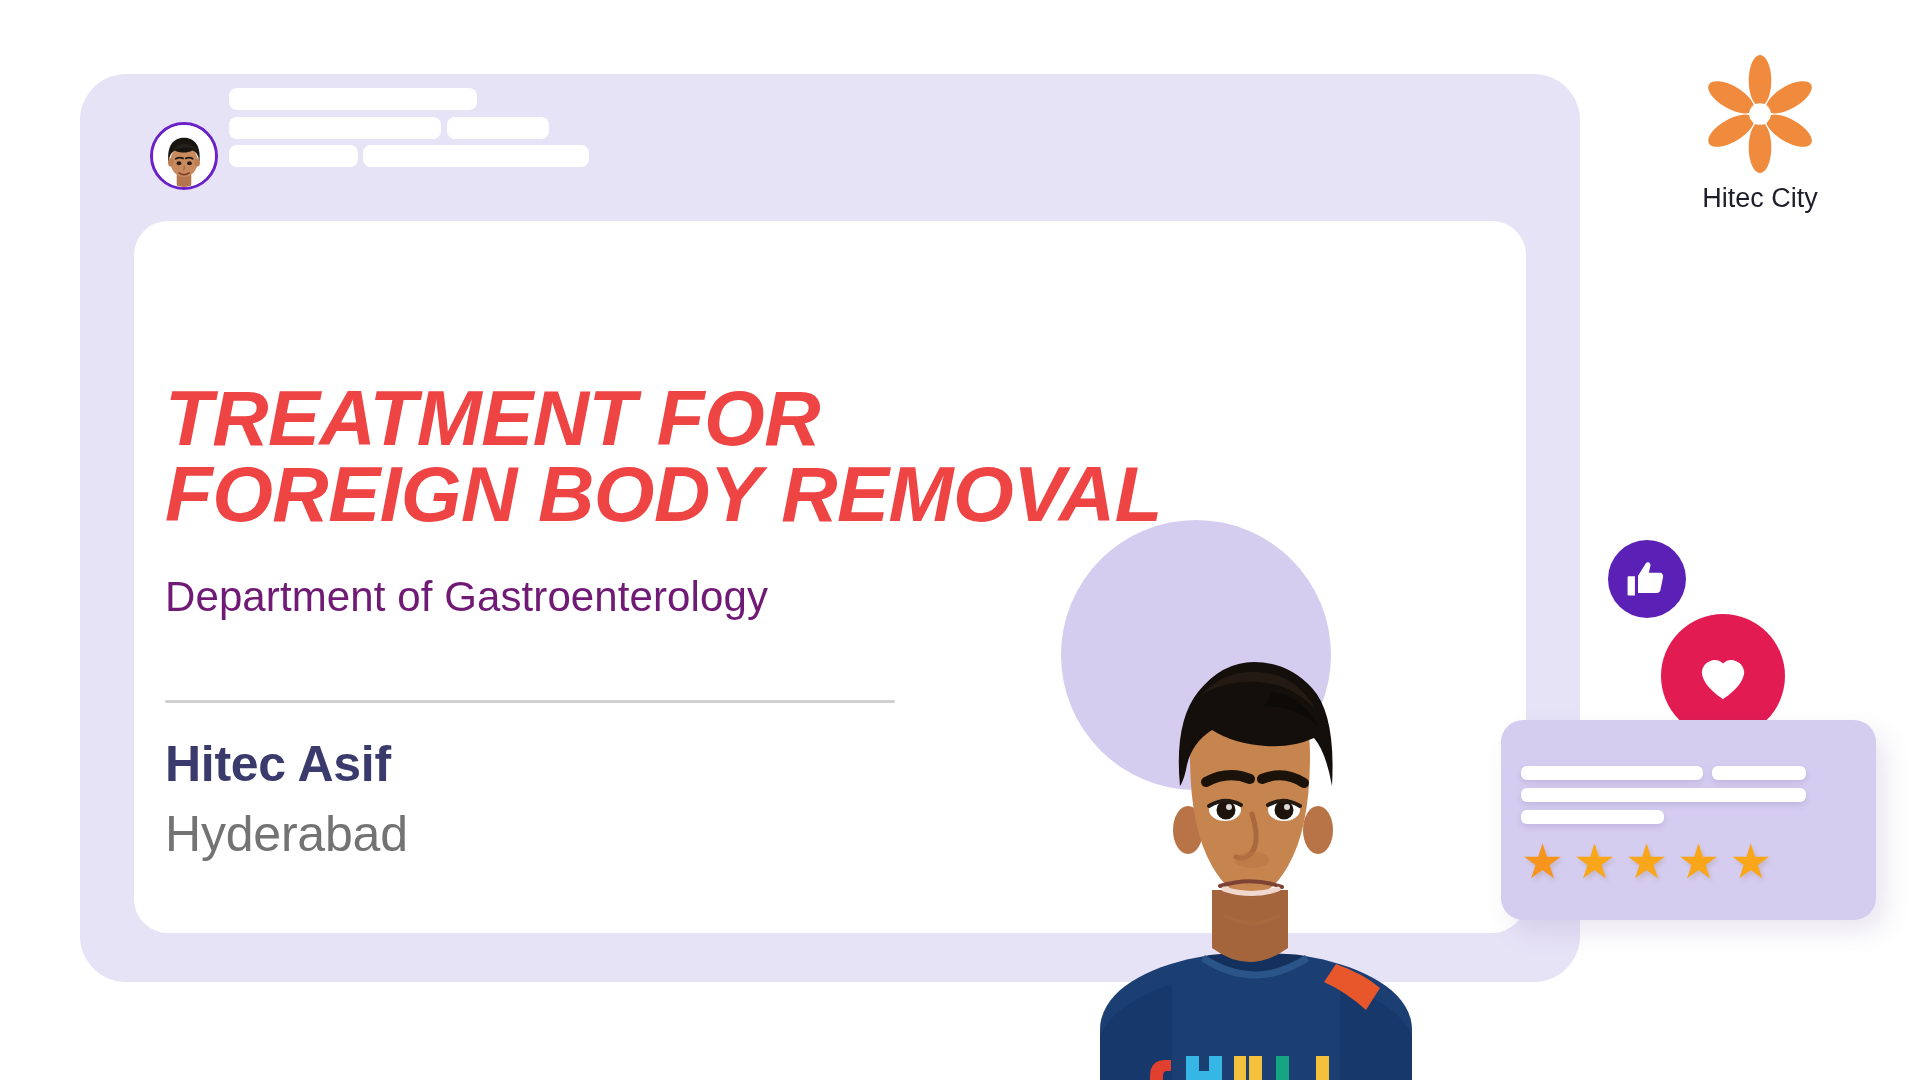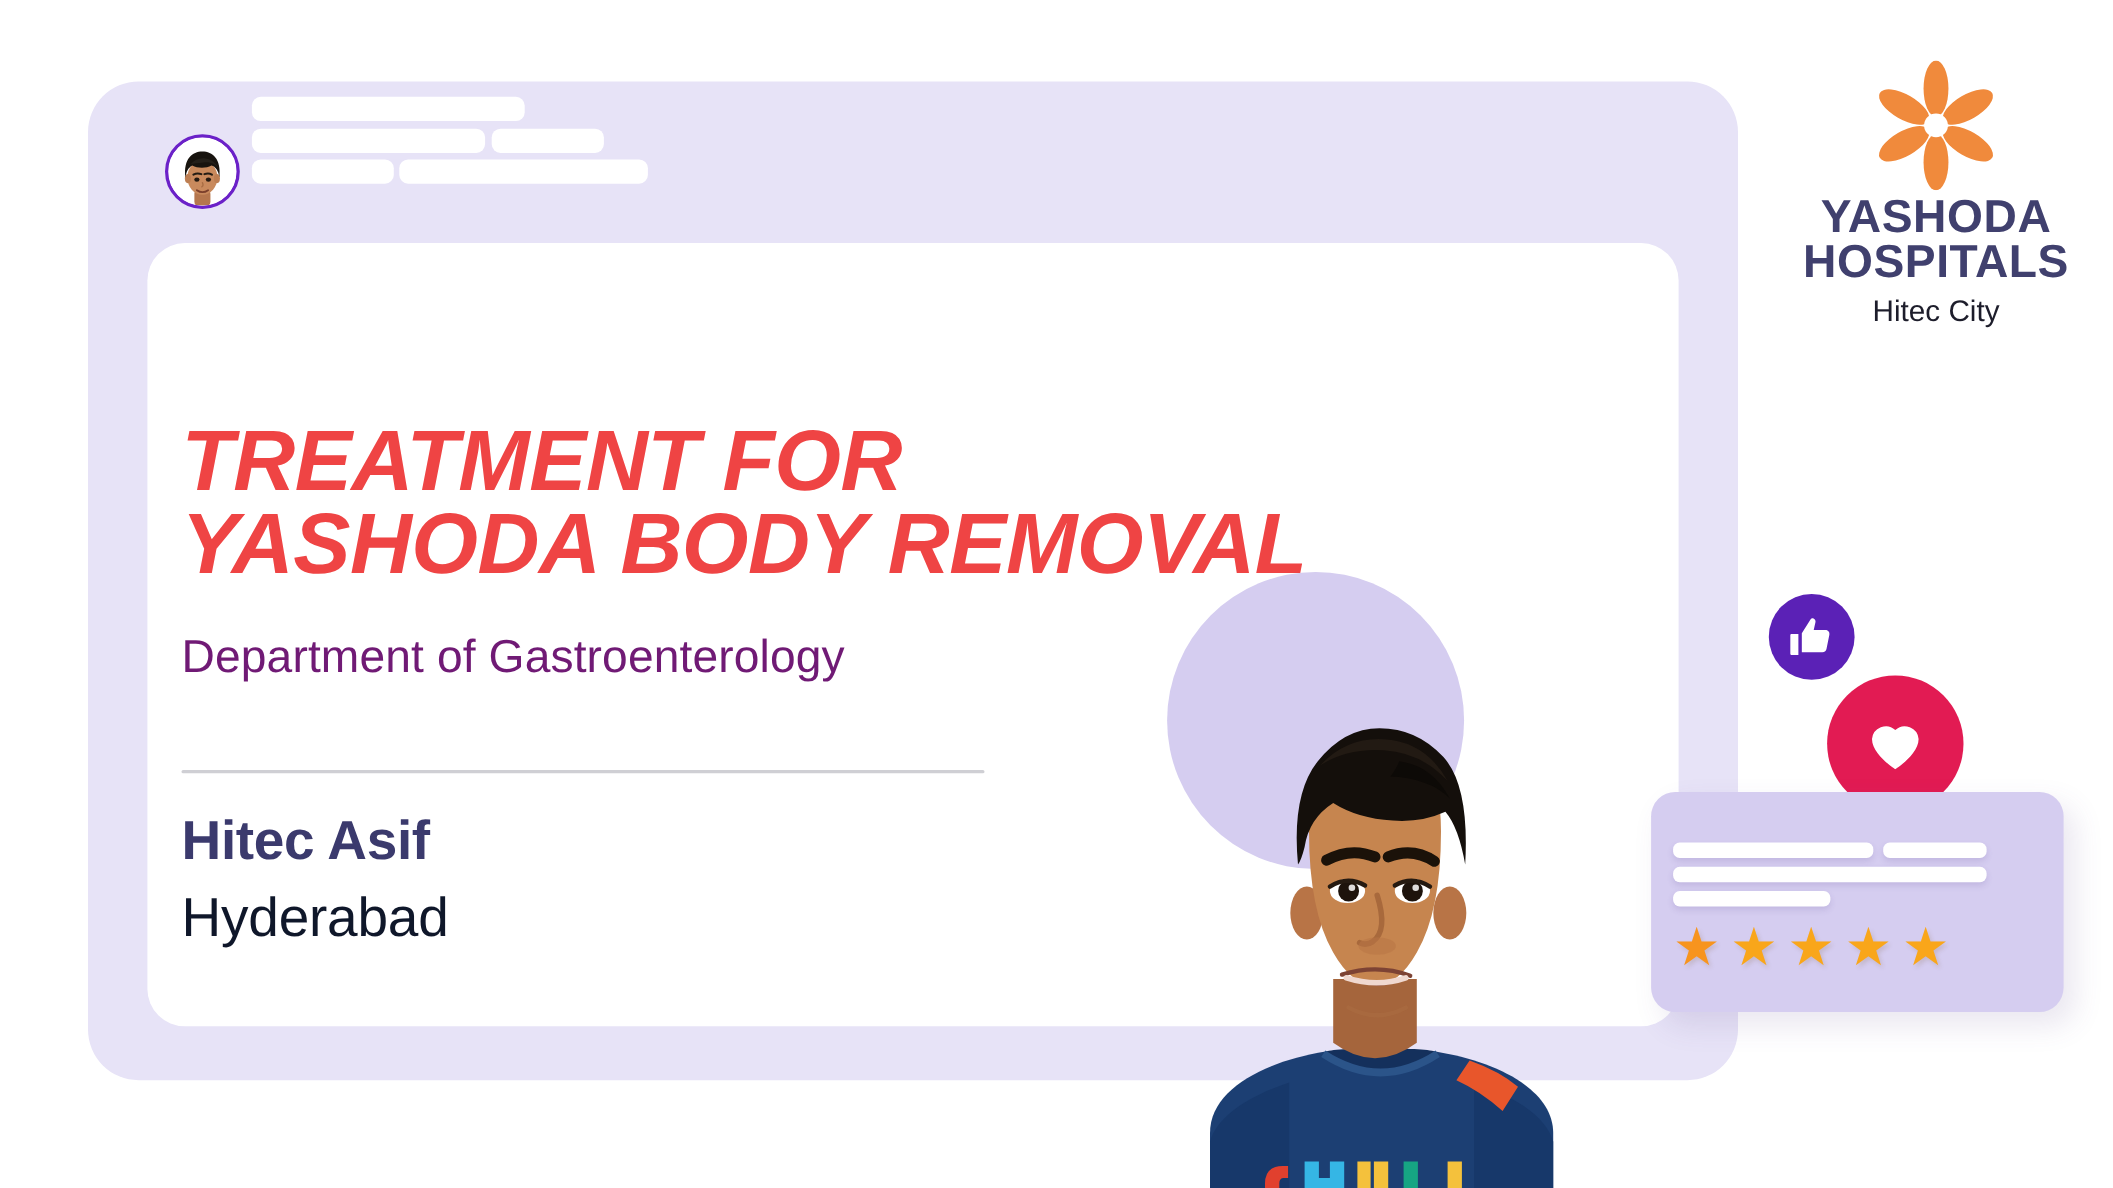--- a/index.html
+++ b/index.html
@@ -48,21 +48,21 @@
     position:absolute; left:165px; top:700px; width:730px; height:3px;
     background:#cfcfd4; border-radius:2px;
   }
 
   .person-name{
     position:absolute; left:165px; top:735px;
     font-size:50px; font-weight:700; color:#3b3a6d; letter-spacing:-0.3px;
   }
   .person-city{
     position:absolute; left:165px; top:805px;
-    font-size:50px; font-weight:400; color:#0f172a; letter-spacing:-0.2px;
+    font-size:50px; font-weight:400; color:#737373; letter-spacing:-0.2px;
   }
 
   
   .logo{ position:absolute; left:1610px; top:55px; width:300px; text-align:center; }
   .logo-flower{ width:118px; height:118px; margin:0 auto 4px; display:block; }
   .logo-name{
     font-size:42px; font-weight:700; color:#40406e; line-height:0.97;
     letter-spacing:0.5px;
   }
   .logo-sub{ margin-top:10px; font-size:27px; font-weight:400; color:#1d1d2b; }
@@ -154,21 +154,21 @@
   <div class="skel" style="left:229px;top:145px;width:129px;height:22px;"></div>
   <div class="skel" style="left:363px;top:145px;width:226px;height:22px;"></div>
 
   <div class="inner-card"></div>
 
   <div class="photo-circle"></div>
 
   <div class="content">
     <div class="title">
       <span>TREATMENT FOR</span>
-      <span class="line2">YASHODA BODY REMOVAL</span>
+      <span class="line2">FOREIGN BODY REMOVAL</span>
     </div>
     <div class="subtitle">Department of Gastroenterology</div>
   </div>
 
   <div class="divider"></div>
 
   <div class="person-name">Hitec Asif</div>
   <div class="person-city">Hyderabad</div>
 
   <div class="photo-wrap">
@@ -230,24 +230,20 @@
       <g fill="#F08A3C">
         <ellipse cx="60" cy="26" rx="11.5" ry="26"></ellipse>
         <ellipse cx="60" cy="26" rx="11.5" ry="26" transform="rotate(60 60 60)"></ellipse>
         <ellipse cx="60" cy="26" rx="11.5" ry="26" transform="rotate(120 60 60)"></ellipse>
         <ellipse cx="60" cy="26" rx="11.5" ry="26" transform="rotate(180 60 60)"></ellipse>
         <ellipse cx="60" cy="26" rx="11.5" ry="26" transform="rotate(240 60 60)"></ellipse>
         <ellipse cx="60" cy="26" rx="11.5" ry="26" transform="rotate(300 60 60)"></ellipse>
       </g>
       <circle cx="60" cy="60" r="11" fill="#ffffff"></circle>
     </svg>
-    <div class="logo-name">
-      <div>YASHODA</div>
-      <div>HOSPITALS</div>
-    </div>
     <div class="logo-sub">Hitec City</div>
   </div>
 
   <div class="thumb-bubble">
     <svg viewBox="0 0 24 24" xmlns="http://www.w3.org/2000/svg">
       <path fill="#ffffff" d="M2 10.5h3.4V21H2a.6.6 0 0 1-.6-.6v-9.3c0-.33.27-.6.6-.6Z"></path>
       <path fill="#ffffff" d="M7.1 10.2 11.4 3.4c.4-.64 1.3-.8 1.9-.33.5.4.72 1.06.56 1.68L13 8.6h5.9c1.2 0 2.1 1.1 1.86 2.28l-1.4 7A2.1 2.1 0 0 1 17.3 19.6H7.1V10.2Z"></path>
     </svg>
   </div>
 

